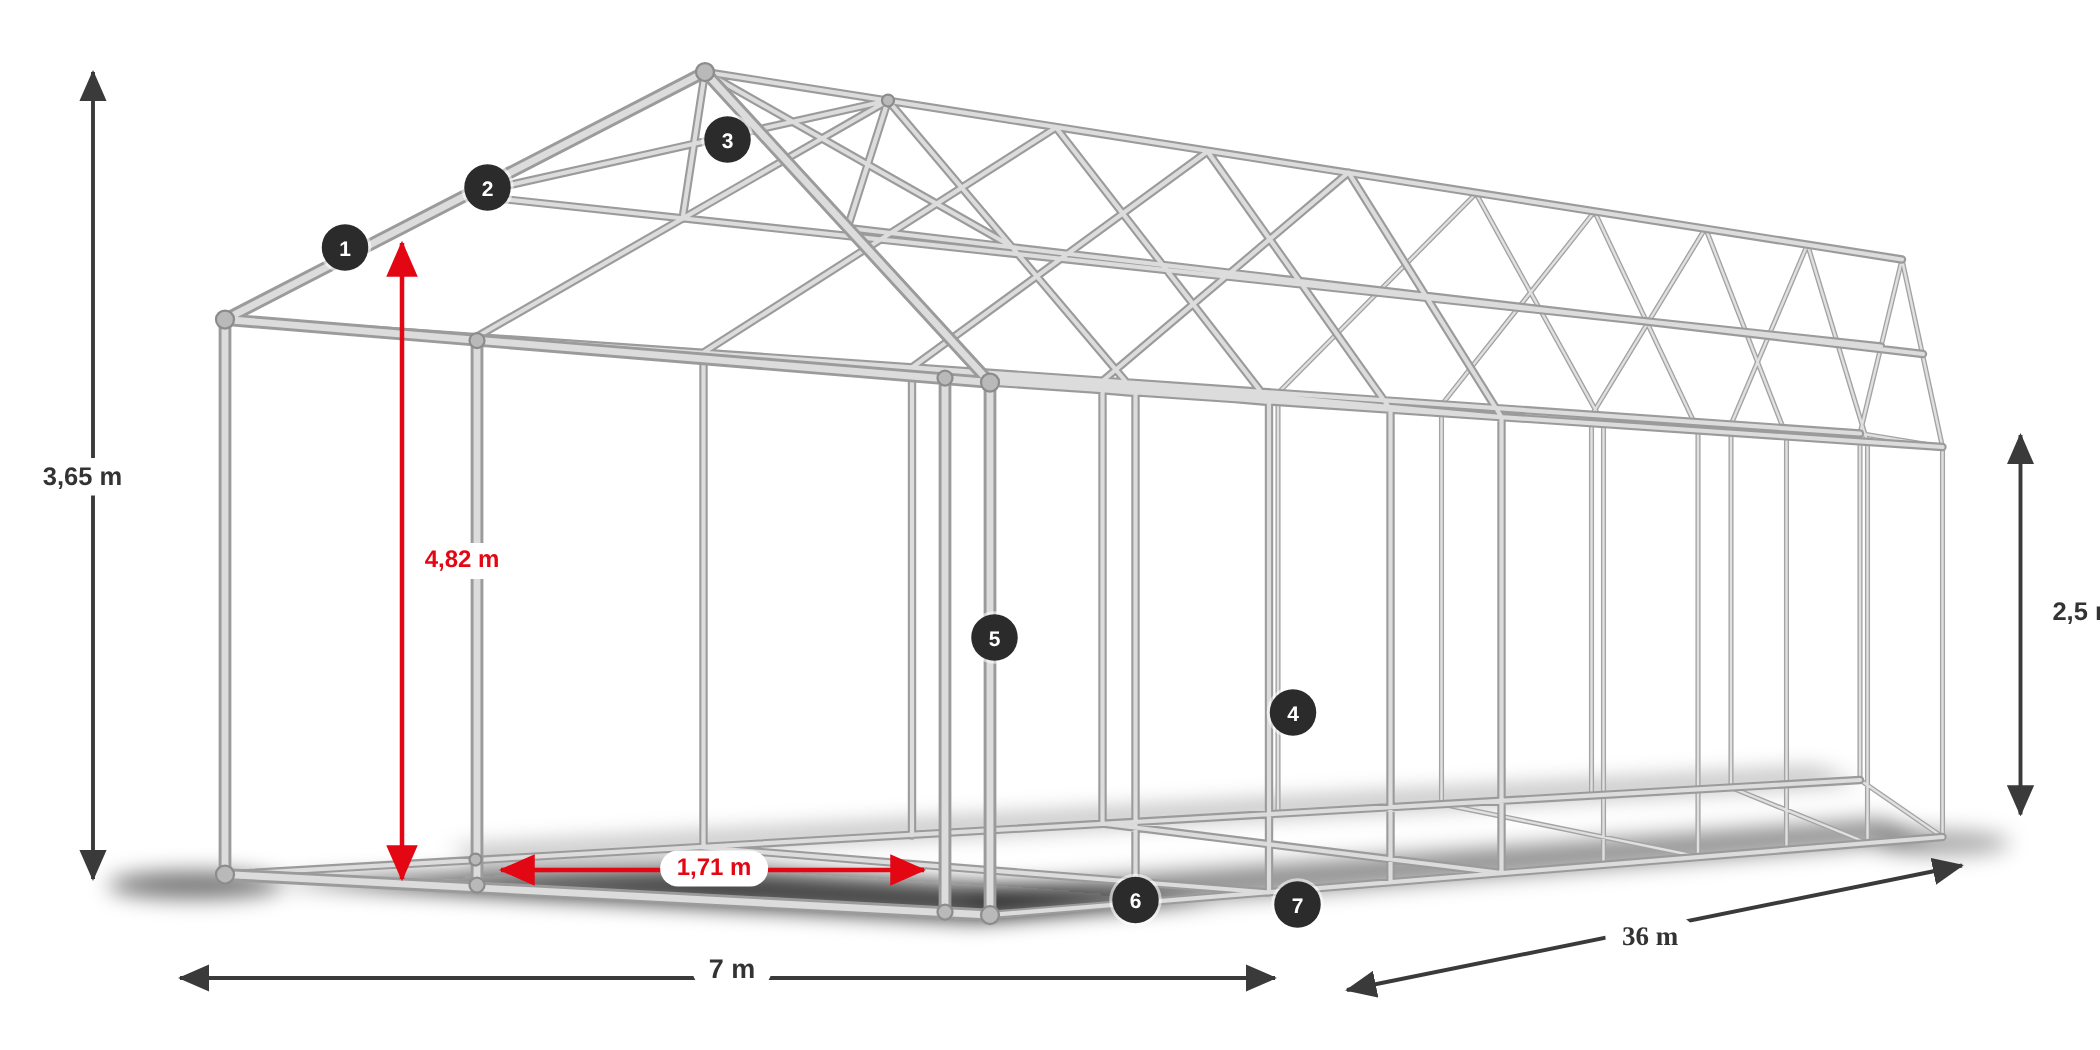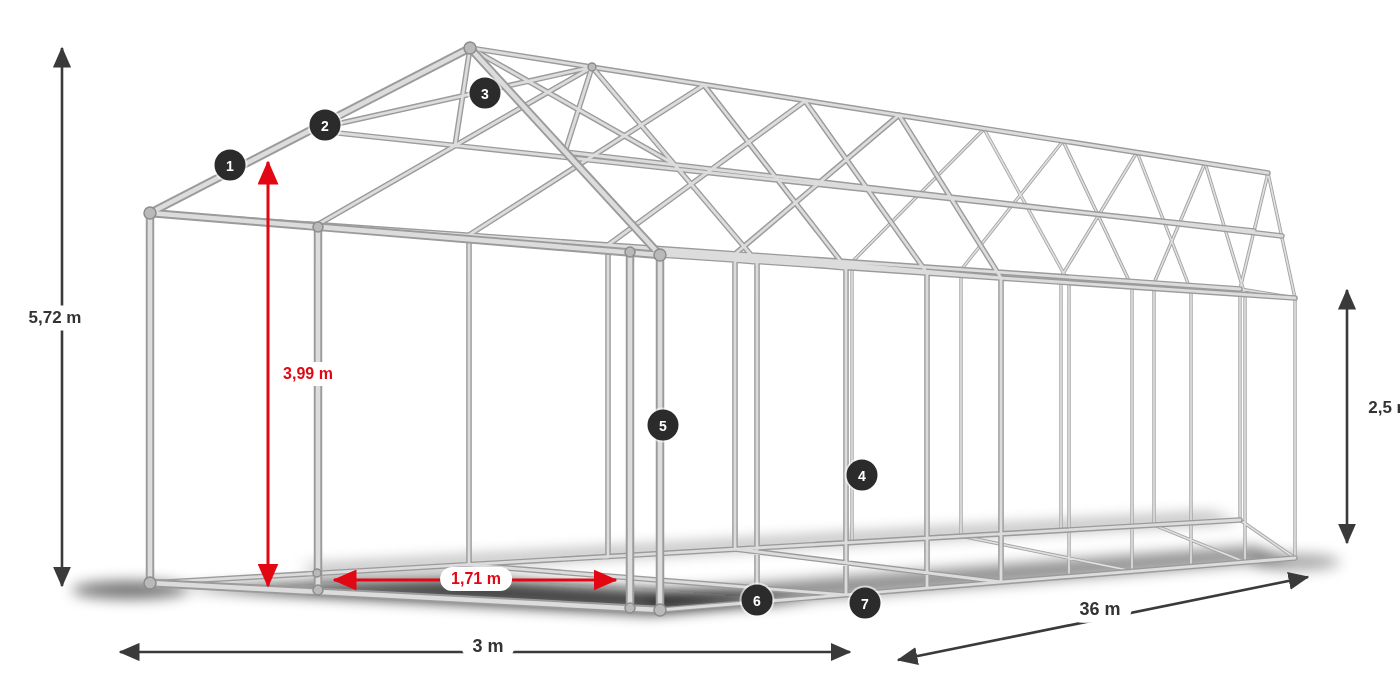--- a/index.html
+++ b/index.html
@@ -92,26 +92,26 @@
     <g>
       <line class="arrow-dark" x1="62" y1="48" x2="62" y2="586" marker-start="url(#mD)" marker-end="url(#mD)"></line>
       <line class="arrow-dark" x1="1347" y1="290" x2="1347" y2="543" marker-start="url(#mD)" marker-end="url(#mD)"></line>
       <line class="arrow-dark" x1="120" y1="652" x2="850" y2="652" marker-start="url(#mD)" marker-end="url(#mD)"></line>
       <line class="arrow-dark" x1="898" y1="660" x2="1308" y2="577" marker-start="url(#mD)" marker-end="url(#mD)"></line>
       <line class="arrow-red" x1="268" y1="162" x2="268" y2="586" marker-start="url(#mR)" marker-end="url(#mR)"></line>
       <line class="arrow-red" x1="334" y1="580" x2="616" y2="580" marker-start="url(#mR)" marker-end="url(#mR)"></line>
     </g>
   </svg>
 
-  <div class="dim-label" style="left:55px;top:318px;">5,72 m</div>
-  <div class="dim-label red" style="left:308px;top:374px;">3,99 m</div>
+  <div class="dim-label" style="left:55px;top:318px;">3,65 m</div>
+  <div class="dim-label red" style="left:308px;top:374px;">4,82 m</div>
   <div class="dim-label" style="left:1390px;top:408px;">2,5 m</div>
   <div class="dim-label red" style="left:476px;top:579px;">1,71 m</div>
-  <div class="dim-label" style="left:488px;top:646px;font-size:18px;">3 m</div>
-  <div class="dim-label" style="left:1100px;top:609px;font-size:18px;">36 m</div>
+  <div class="dim-label" style="left:488px;top:646px;font-size:18px;">7 m</div>
+  <div class="dim-label" style="left:1100px;top:624px;font-size:18px;font-family:Liberation Serif, serif;">36 m</div>
 
   <div class="badge" style="left:230px;top:165px;">1</div>
   <div class="badge" style="left:325px;top:125px;">2</div>
   <div class="badge" style="left:485px;top:93px;">3</div>
   <div class="badge" style="left:862px;top:475px;">4</div>
   <div class="badge" style="left:663px;top:425px;">5</div>
   <div class="badge" style="left:757px;top:600px;">6</div>
   <div class="badge" style="left:865px;top:603px;">7</div>
 
 </div>

